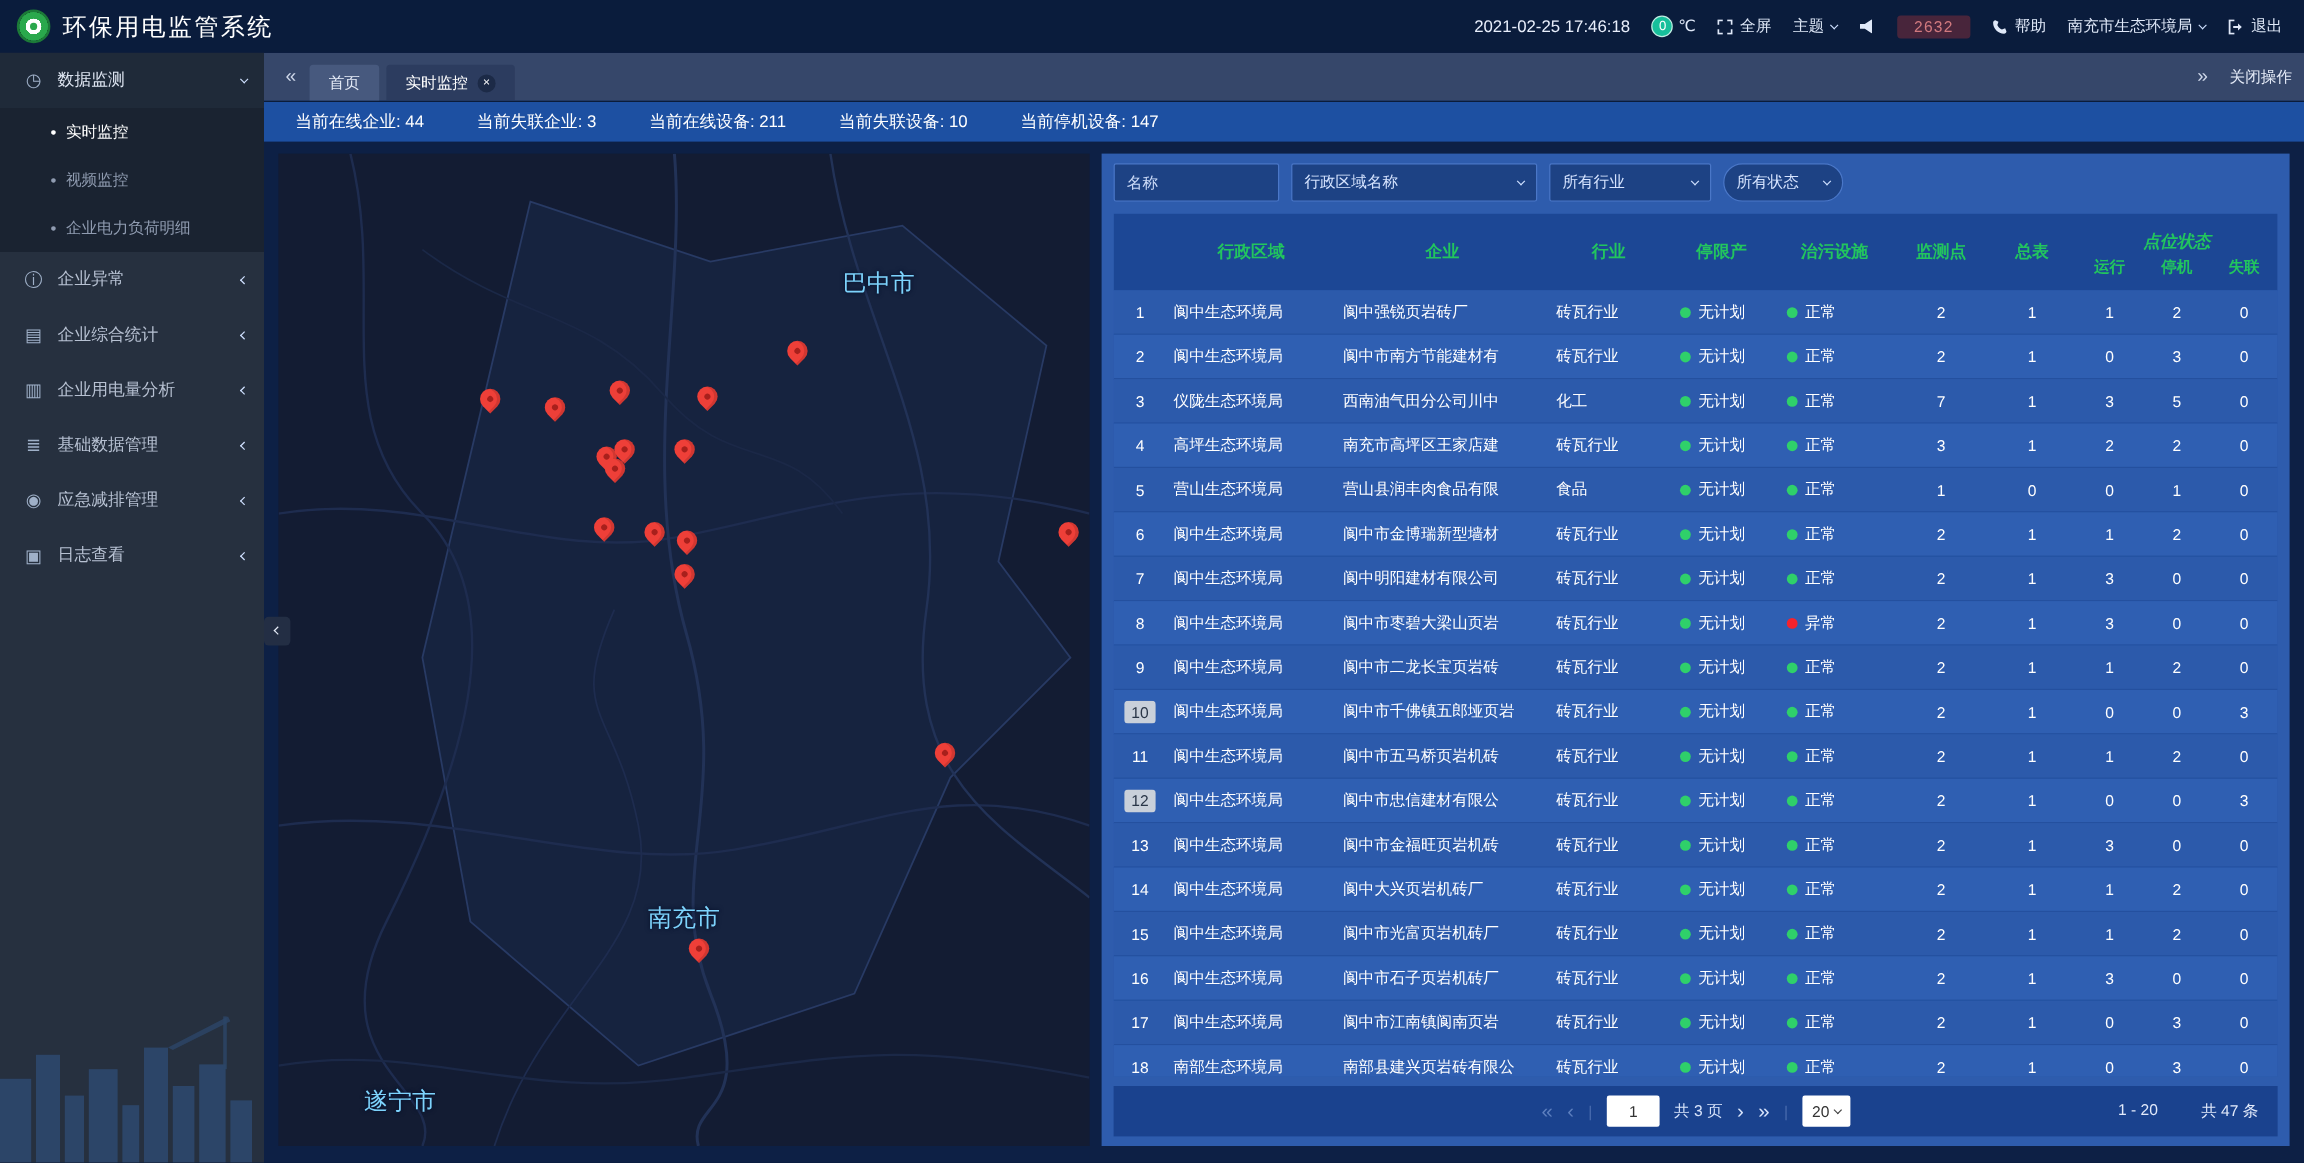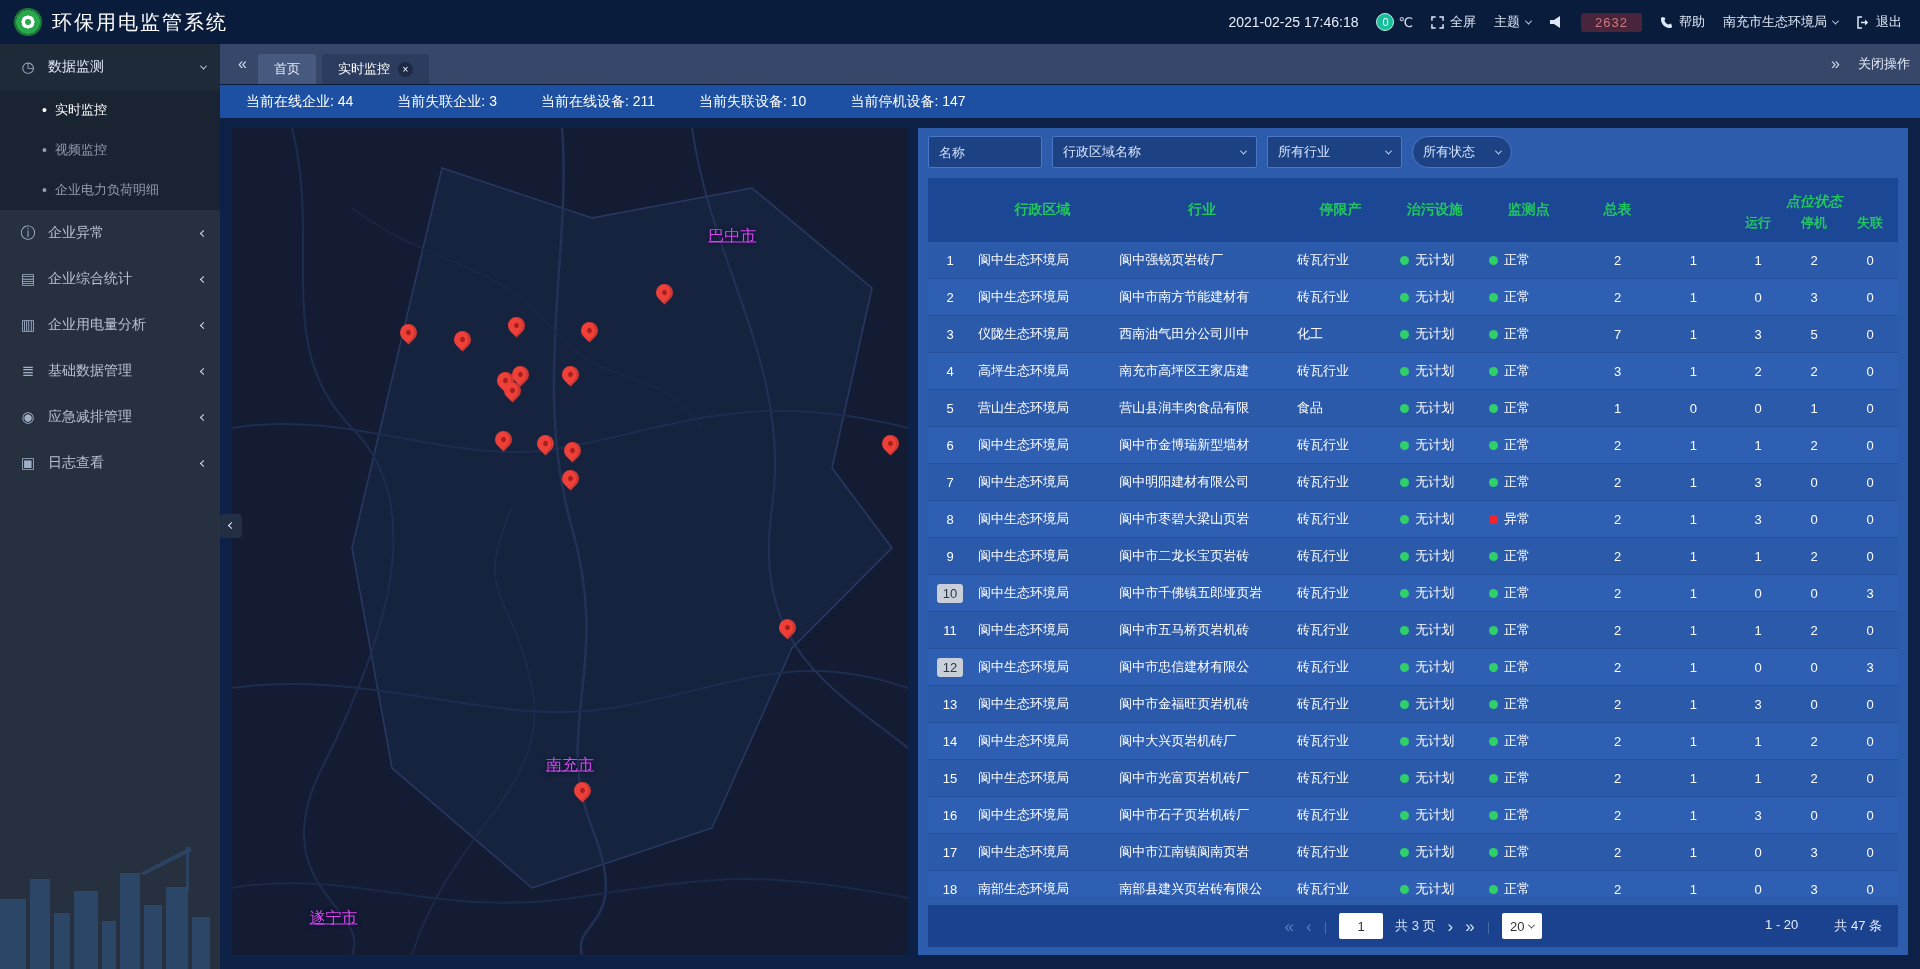--- a/index.html
+++ b/index.html
@@ -50,31 +50,31 @@
   
   .statsbar { height:34px; background:#1d50a2; border-top:1px solid #0b1c3a; display:flex; align-items:center; gap:44px; padding:0 26px; color:#ffffff; font-size:14px; flex:0 0 34px; }
 
   
   .panels { flex:1; display:flex; gap:10px; padding:10px 12px 14px; position:relative; overflow:hidden; }
   .collapse-handle { position:absolute; left:0; top:calc(50% - 30px); width:22px; height:24px; background:#232e44; border-radius:4px; display:flex; align-items:center; justify-content:center; z-index:5; cursor:pointer; }
   .collapse-handle .chev { border-color:#e8eefa; }
 
   .map-panel { width:676px; flex:0 0 676px; background:#131c33; position:relative; overflow:hidden; }
   .map-roads { position:absolute; inset:0; }
-  .city-label { position:absolute; color:#d946ef; font-size:16px; text-shadow:0 0 4px #0a1530, 0 0 2px #0a1530; transform:translate(-50%,-50%); white-space:nowrap;text-decoration:underline; }
+  .city-label { position:absolute; color:#7dd3fc; font-size:20px; text-shadow:0 0 4px #0a1530, 0 0 2px #0a1530; transform:translate(-50%,-50%); white-space:nowrap; }
   .pin-wrap { position:absolute; width:18px; height:24px; transform:translate(-50%,-100%); cursor:pointer; z-index:3; }
   .pin { width:17px; height:17px; background:#ee3f38; border-radius:50% 50% 50% 0; transform:rotate(-45deg); position:relative; box-shadow:inset -2px -2px 0 rgba(0,0,0,0.12); }
   .pin::after { content:''; position:absolute; width:5px; height:5px; background:#a8201c; border-radius:50%; top:6px; left:6px; }
 
   .right-panel { flex:1; background:#2e5cad; padding:8px 10px; display:flex; flex-direction:column; overflow:hidden; }
 
   
   .filters { display:flex; gap:10px; margin-bottom:10px; flex:0 0 32px; }
   .f-input, .f-select { height:32px; background:#1d4284; border:1px solid #4a77c8; color:#d6e4ff; font-size:13px; padding:0 10px; border-radius:2px; }
-  .f-input { width:114px; outline:none; }
+  .f-input { width:138px; outline:none; }
   .f-input::placeholder { color:#d6e4ff; opacity:0.95; }
   .f-select { display:flex; align-items:center; justify-content:space-between; gap:10px; cursor:pointer; }
   .w-region { width:205px; } .w-ind { width:135px; } .w-st { width:100px;border-radius:16px; }
 
   
   .etable { flex:1; display:flex; flex-direction:column; overflow:hidden; --cols:44px 1.35fr 1.7fr 0.95fr 0.85fr 0.95fr 0.75fr 0.7fr 56px 56px 56px; }
   .thead { background:#1c4795; display:grid; grid-template-columns:var(--cols); grid-template-rows:36px 28px; color:#22c55e; font-size:14px; font-weight:bold; flex:0 0 64px; }
   .th { grid-row:1 / 3; display:flex; align-items:center; justify-content:center; }
   .th-group { grid-column:9 / 12; grid-row:1; display:flex; align-items:flex-end; justify-content:center; font-style:italic; padding-bottom:3px; }
   .th-sub { grid-row:2; display:flex; align-items:flex-start; justify-content:center; font-size:13px; }
@@ -337,20 +337,21 @@
             <div class="f-select w-st">
               <span>所有状态</span>
               <span class="chev down sm"></span>
             </div>
           </div>
 
           <div class="etable">
             <div class="thead">
               <span class="th"></span>
               <span class="th">行政区域</span>
+              <span class="th">企业</span>
               <span class="th">行业</span>
               <span class="th">停限产</span>
               <span class="th">治污设施</span>
               <span class="th">监测点</span>
               <span class="th">总表</span>
               <span class="th-group">点位状态</span>
               <span class="th-sub" style="grid-column:9">运行</span>
               <span class="th-sub" style="grid-column:10">停机</span>
               <span class="th-sub" style="grid-column:11">失联</span>
             </div>

